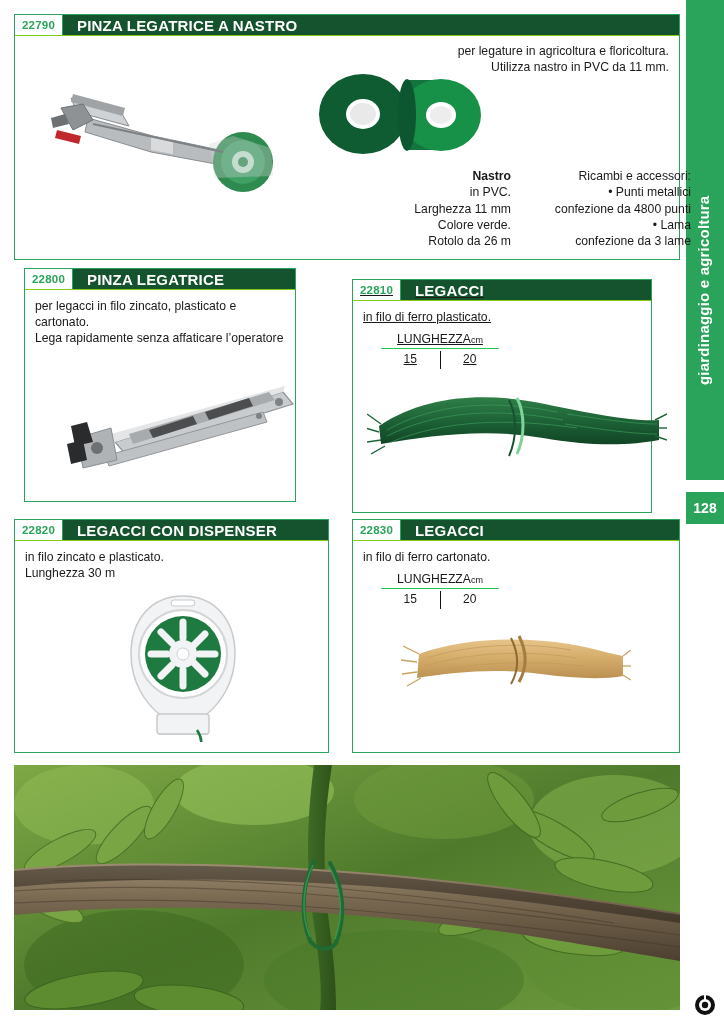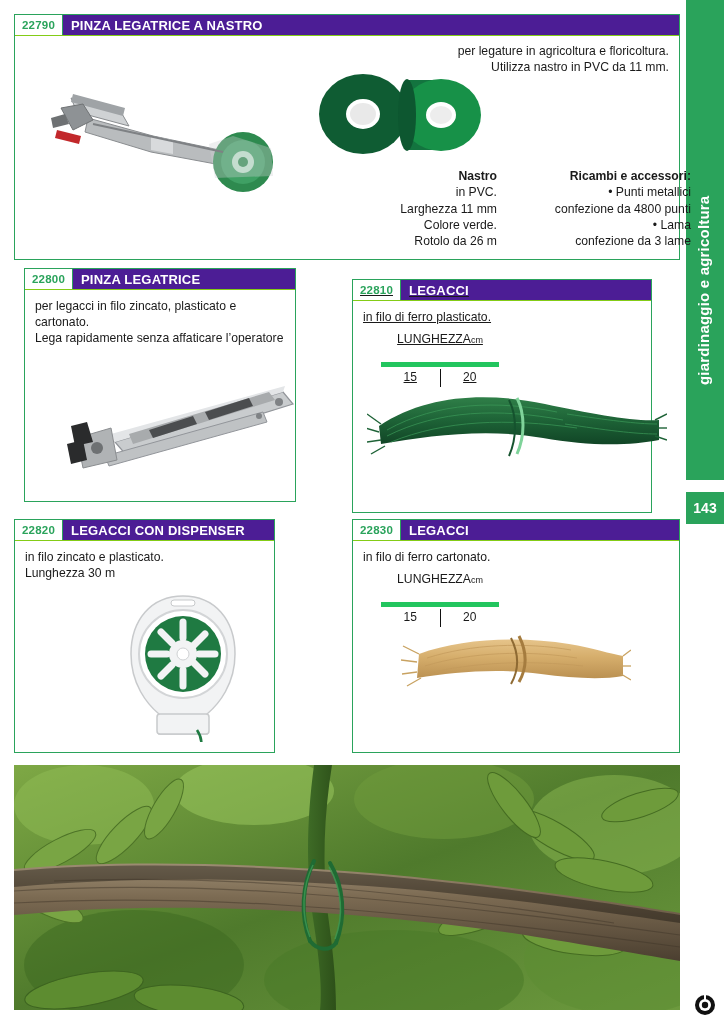--- a/index.html
+++ b/index.html
@@ -83,85 +83,85 @@
     font-weight: bold;
     font-size: 11.5px;
     padding: 0 7px;
     display: flex;
     align-items: center;
     border-right: 1px solid #2aa35b;
     letter-spacing: 0.2px;
   }
   .title-box {
     flex: 1;
-    background: #4c1d95;
+    background: #14532d;
     color: #ffffff;
     font-weight: bold;
-    font-size: 13px;
+    font-size: 15px;
     display: flex;
     align-items: center;
-    padding-left: 8px;
+    padding-left: 14px;
     letter-spacing: 0.2px;
   }
   .panel-body {
     padding: 8px 10px 6px 10px;
     font-size: 12.2px;
     line-height: 1.32;
   }
   .desc {
     white-space: pre-line;
   }
 
   
   #panel-22790 { left: 14px; top: 14px; width: 666px; height: 246px; }
   #panel-22800 { left: 24px; top: 268px; width: 272px; height: 234px; }
   #panel-22810 { left: 352px; top: 279px; width: 300px; height: 234px; text-decoration: underline; }
-  #panel-22820 { left: 14px; top: 519px; width: 261px; height: 234px; }
+  #panel-22820 { left: 14px; top: 519px; width: 315px; height: 234px; }
   #panel-22830 { left: 352px; top: 519px; width: 328px; height: 234px; }
 
   .p1-content {
     position: relative;
     height: 203px;
     text-align: right;
   }
   .p1-desc {
     padding: 7px 10px 0 10px;
     font-size: 12.2px;
     line-height: 1.34;
     white-space: pre-line;
   }
   .col-nastro {
     position: absolute;
-    left: 292px;
+    left: 306px;
     top: 132px;
     width: 190px;
     font-size: 12.2px;
     line-height: 1.34;
   }
   .col-nastro b { font-weight: bold; }
   .col-ricambi {
     position: absolute;
     left: 496px;
     top: 132px;
     width: 180px;
     font-size: 12.2px;
     line-height: 1.34;
   }
-  .col-ricambi .hdr { font-weight: bold; padding-left: 48px; }
+  .col-ricambi .hdr { font-weight: normal; padding-left: 48px; }
   .bullet-line { white-space: pre-line; }
 
   
   .len-table {
     margin: 6px 0 0 18px;
     width: 118px;
     font-size: 12px;
   }
   .len-head {
-    border-bottom: 5px solid #22c55e;
-    padding-bottom: 15px;
+    border-bottom: 1px solid #22c55e;
+    padding-bottom: 1px;
     text-align: center;
     font-size: 12.2px;
   }
   .len-head .cm { font-size: 9px; }
   .len-cells {
     display: flex;
     margin-top: 2px;
   }
   .len-cell {
     flex: 1;
@@ -184,21 +184,21 @@
     overflow: hidden;
     background: #6f8f3b;
   }
   .photo svg { display: block; }
 </style>
 </head>
 <body>
 
 <div class="side-tab"></div>
 <div class="side-tab-label">giardinaggio e agricoltura</div>
-<div class="page-number-box">143</div>
+<div class="page-number-box">128</div>
 <div class="corner-logo">
   <svg width="22" height="22" viewBox="0 0 22 22">
     <circle cx="11" cy="11" r="10" fill="#111"></circle>
     <circle cx="11" cy="11" r="6" fill="#fff"></circle>
     <circle cx="11" cy="11" r="3.2" fill="#111"></circle>
     <rect x="10" y="0" width="2" height="6" fill="#fff"></rect>
   </svg>
 </div>
 
 <div class="panel" id="panel-22790">

